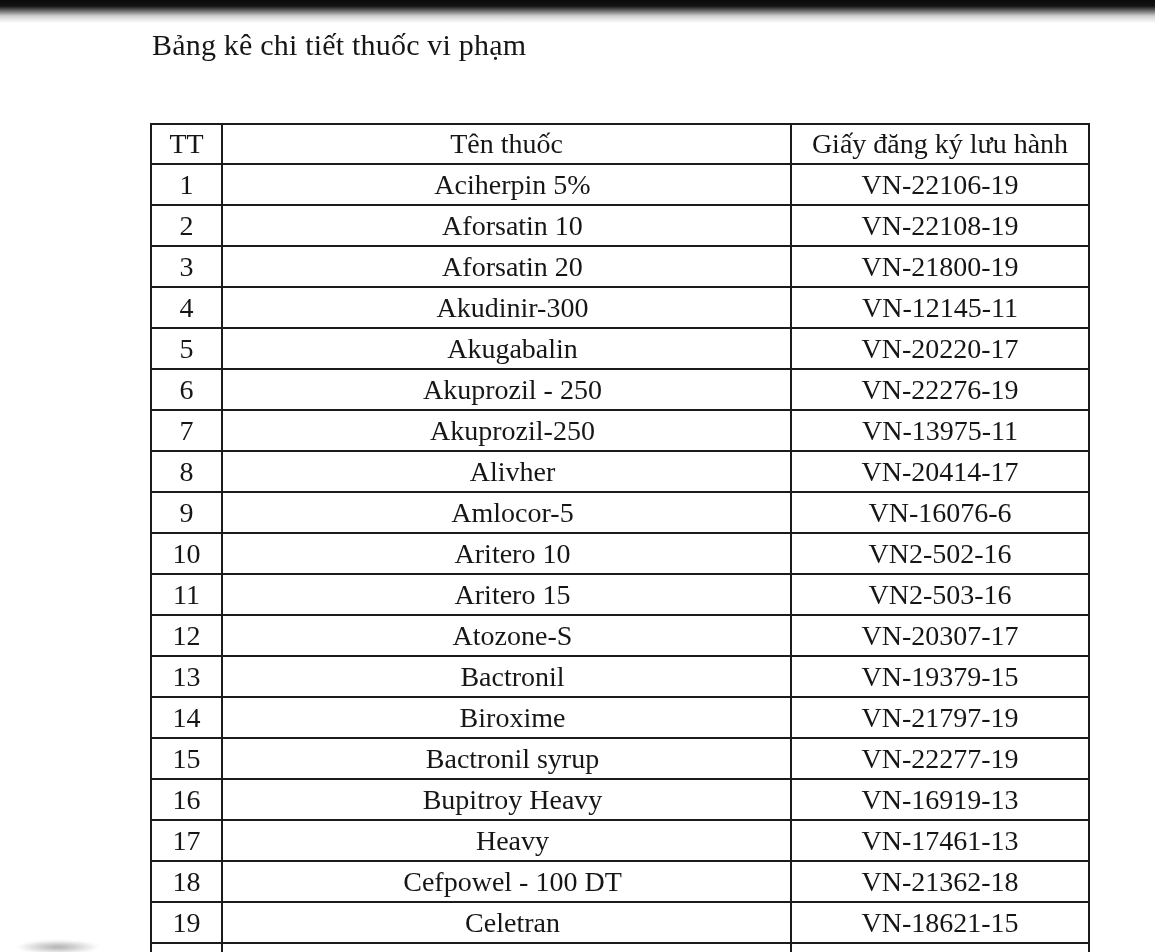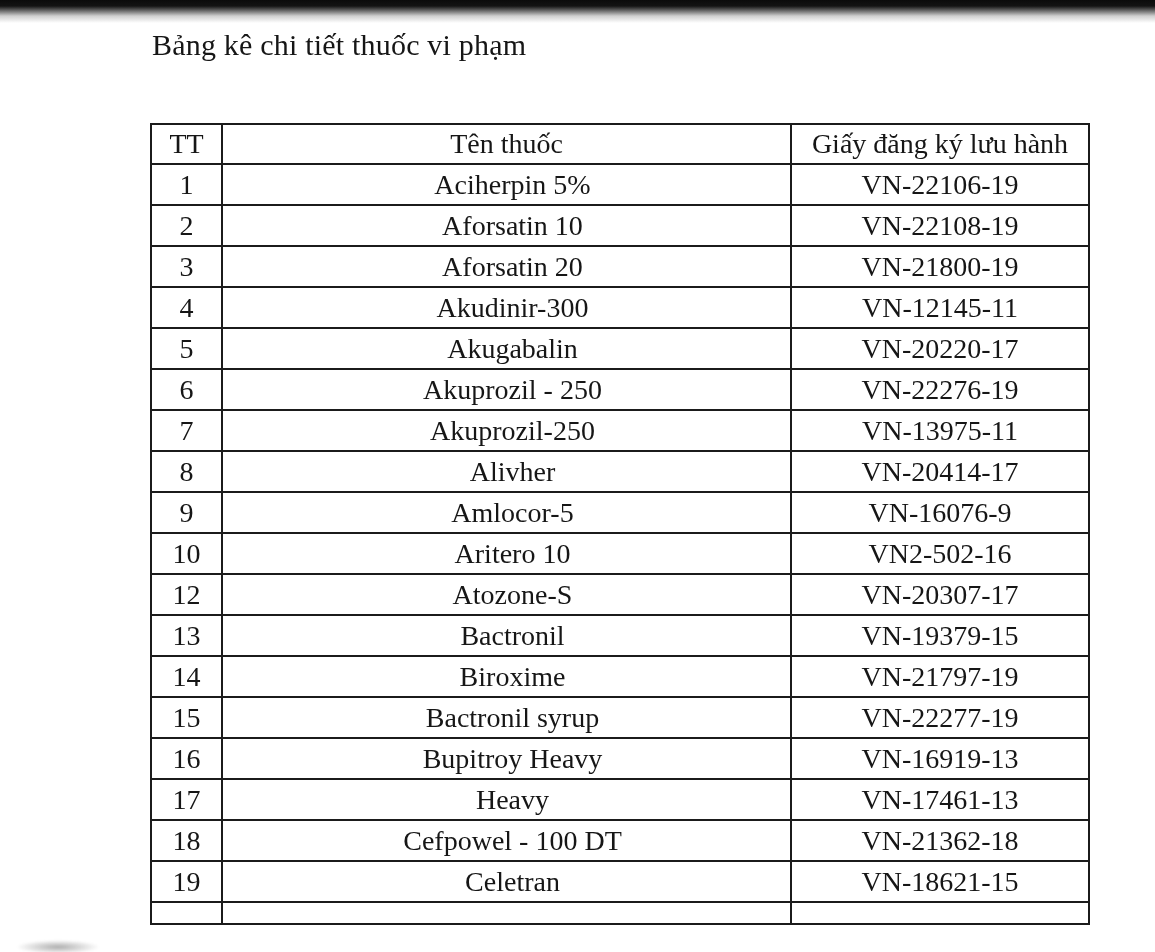--- a/index.html
+++ b/index.html
@@ -143,26 +143,31 @@
         <td class="reg">VN-13975-11</td>
       </tr>
       <tr>
         <td class="tt">8</td>
         <td class="name">Alivher</td>
         <td class="reg">VN-20414-17</td>
       </tr>
       <tr>
         <td class="tt">9</td>
         <td class="name">Amlocor-5</td>
-        <td class="reg">VN-16076-9</td>
+        <td class="reg">VN-16076-6</td>
       </tr>
       <tr>
         <td class="tt">10</td>
         <td class="name">Aritero 10</td>
         <td class="reg">VN2-502-16</td>
+      </tr>
+      <tr>
+        <td class="tt">11</td>
+        <td class="name">Aritero 15</td>
+        <td class="reg">VN2-503-16</td>
       </tr>
       <tr>
         <td class="tt">12</td>
         <td class="name">Atozone-S</td>
         <td class="reg">VN-20307-17</td>
       </tr>
       <tr>
         <td class="tt">13</td>
         <td class="name">Bactronil</td>
         <td class="reg">VN-19379-15</td>

